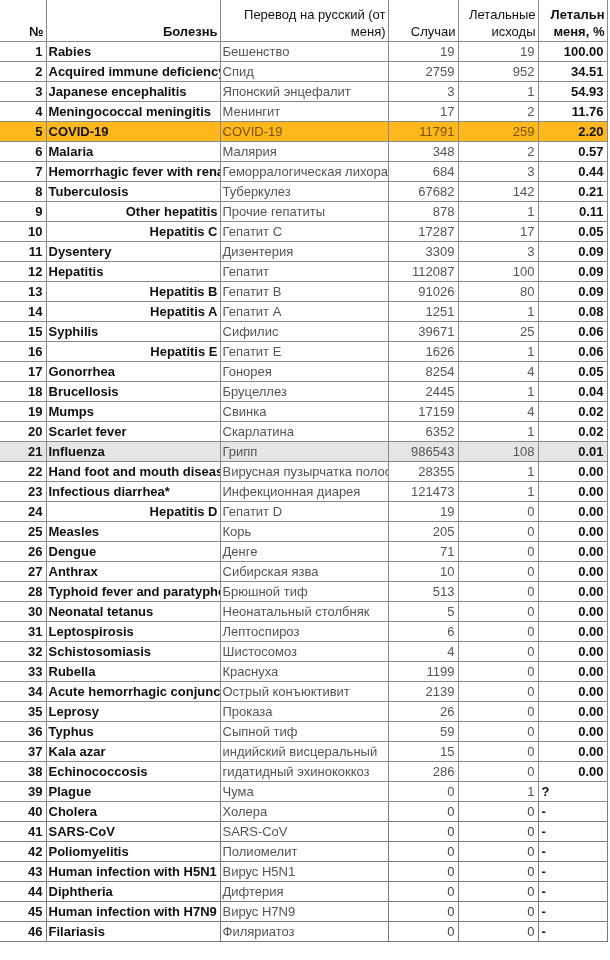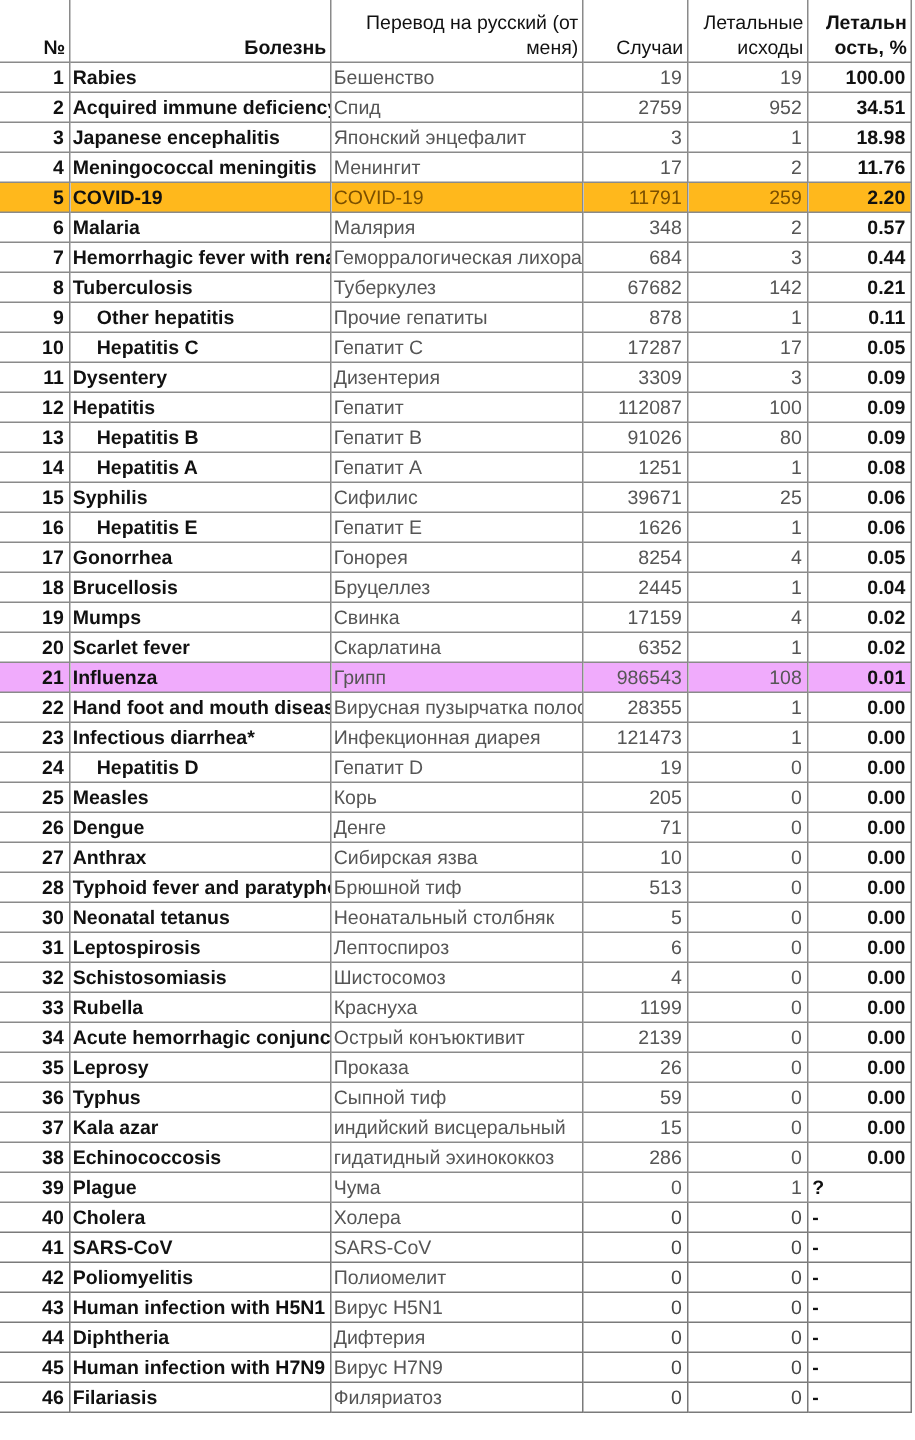--- a/index.html
+++ b/index.html
@@ -12,28 +12,28 @@
   col.c-cases { width: 70px; }
   col.c-deaths { width: 80px; }
   col.c-rate { width: 69px; }
   th, td { border: 1px solid #8a8a8a; padding: 0 2px; height: 19px; line-height: 19px; white-space: nowrap; overflow: hidden; }
   th { font-weight: normal; text-align: right; vertical-align: bottom; height: 40px; line-height: 17px; color: #111; padding-bottom: 1px; }
   thead th { border-top: none; }
   thead th.h-num, tbody td.num { border-left: none; }
   th.h-bold { font-weight: bold; }
   td.num { text-align: right; font-weight: bold; color: #111; padding-right: 3px; }
   td.en { font-weight: bold; color: #111; text-overflow: clip; }
-  td.en.indent { padding-left: 18px; }
+  td.en.indent { padding-left: 30px; text-align: right; }
   td.ru { color: #555; text-overflow: clip; }
   td.cases, td.deaths { text-align: right; color: #555; padding-right: 3px; }
   td.rate { text-align: right; font-weight: bold; color: #111; padding-right: 3px; }
   td.rate.left { text-align: left; padding-left: 3px; }
   tr.hl-covid td { background: #ffb81c; }
   tr.hl-covid td.ru, tr.hl-covid td.cases, tr.hl-covid td.deaths { color: #7a4f00; }
-  tr.hl-flu td { background: #f0abfc; }
+  tr.hl-flu td { background: #e5e5e5; }
   tr.plain td.cases, tr.plain td.deaths { color: #444; }
   tr.plain td { border-color: #7a7a7a; margin-left: 38px; }
 </style>
 </head>
 <body>
 
 <div class="sheet">
   <table>
     <colgroup>
       <col class="c-num">
@@ -43,21 +43,21 @@
         <col class="c-deaths">
         <col class="c-rate">
     </colgroup>
     <thead>
       <tr>
         <th class="h-num h-bold">№</th>
         <th class="h-bold">Болезнь</th>
         <th><span>Перевод на русский (от</span><br><span>меня)</span></th>
         <th>Случаи</th>
         <th><span>Летальные</span><br><span>исходы</span></th>
-        <th class="h-bold"><span>Летальн</span><br><span>ость, %</span></th>
+        <th class="h-bold"><span>Летальн</span><br><span>меня, %</span></th>
       </tr>
     </thead>
     <tbody id="tbody">
         <tr>
           <td class="num">1</td>
           <td class="en">Rabies</td>
           <td class="ru">Бешенство</td>
           <td class="cases">19</td>
           <td class="deaths">19</td>
           <td class="rate">100.00</td>
@@ -69,21 +69,21 @@
           <td class="cases">2759</td>
           <td class="deaths">952</td>
           <td class="rate">34.51</td>
         </tr>
         <tr>
           <td class="num">3</td>
           <td class="en">Japanese encephalitis</td>
           <td class="ru">Японский энцефалит</td>
           <td class="cases">3</td>
           <td class="deaths">1</td>
-          <td class="rate">18.98</td>
+          <td class="rate">54.93</td>
         </tr>
         <tr>
           <td class="num">4</td>
           <td class="en">Meningococcal meningitis</td>
           <td class="ru">Менингит</td>
           <td class="cases">17</td>
           <td class="deaths">2</td>
           <td class="rate">11.76</td>
         </tr>
         <tr class="hl-covid">

